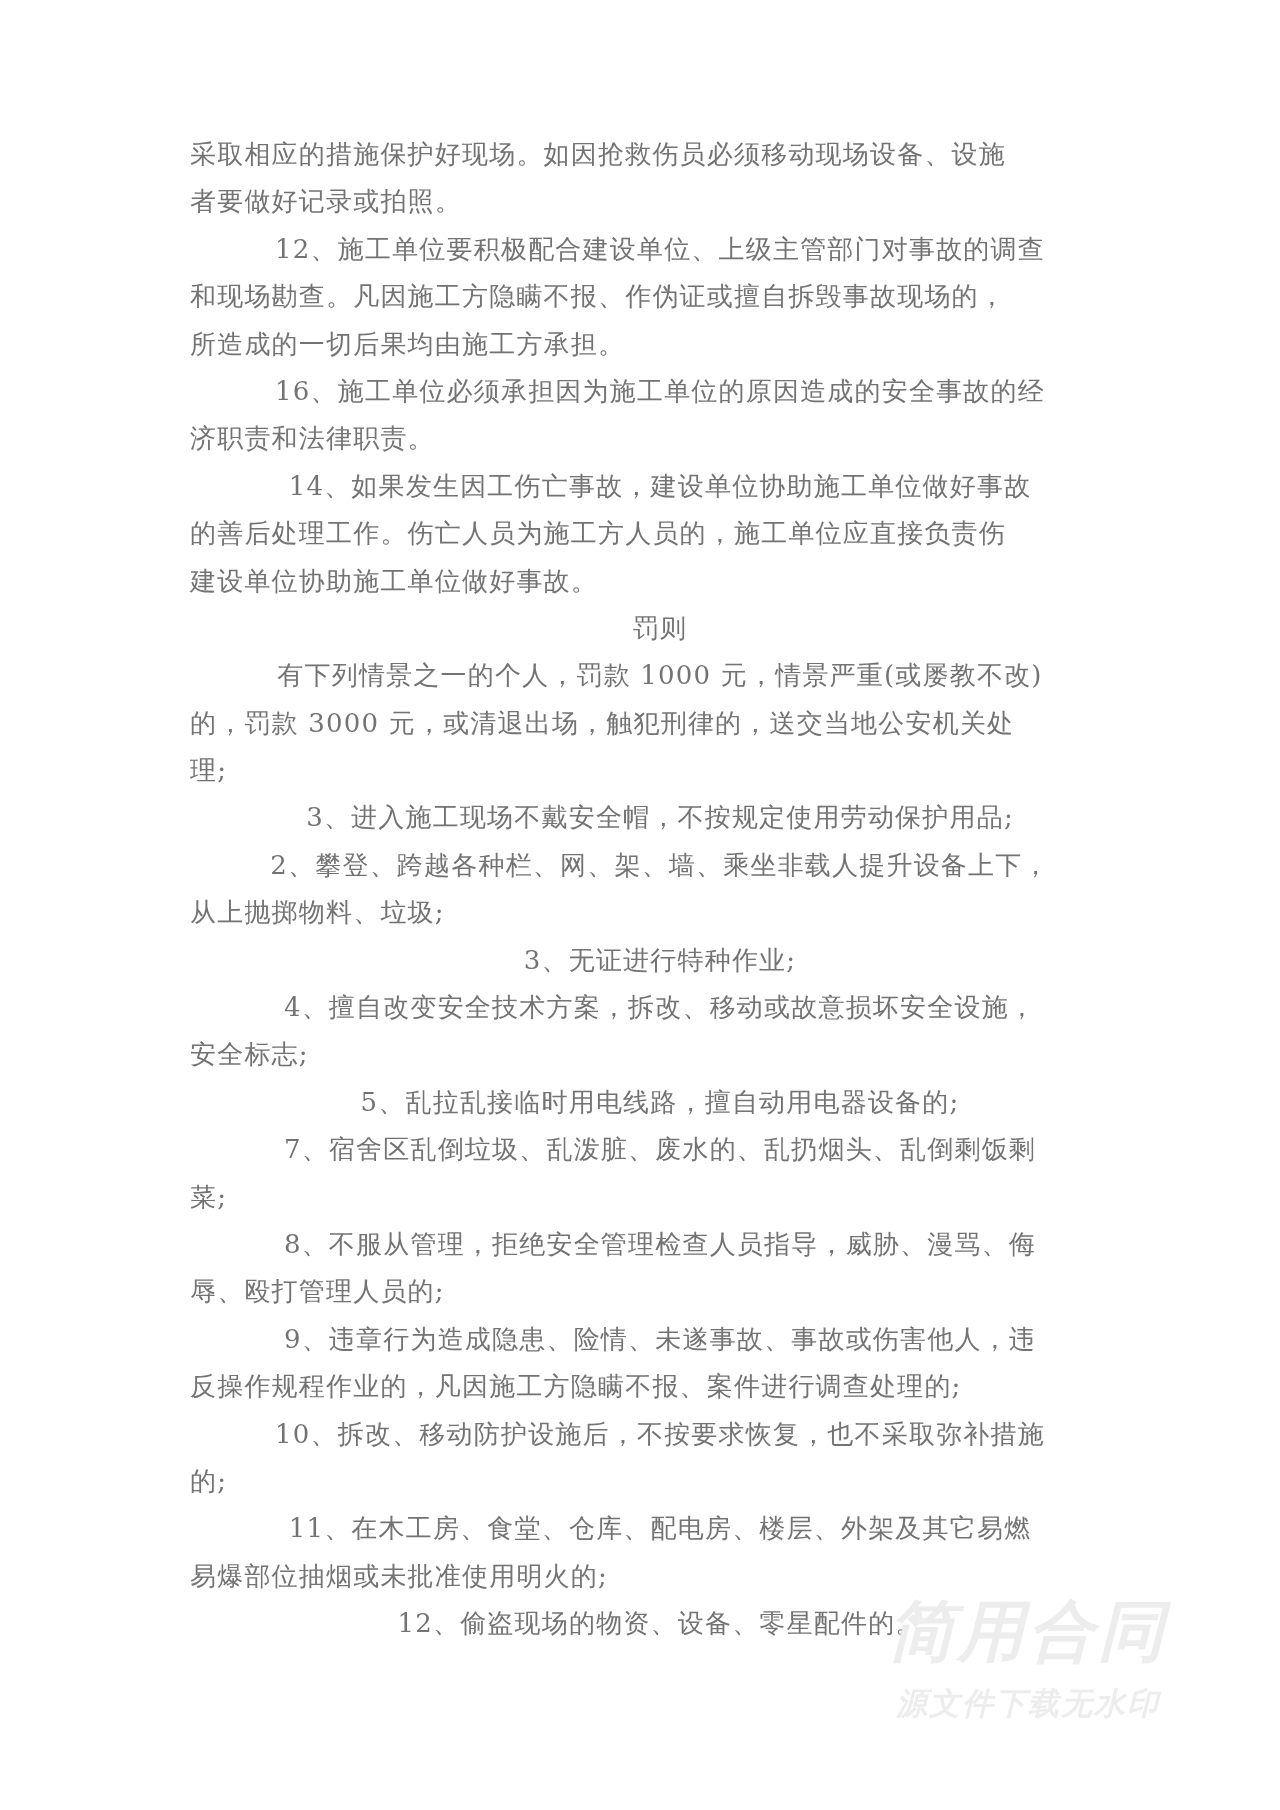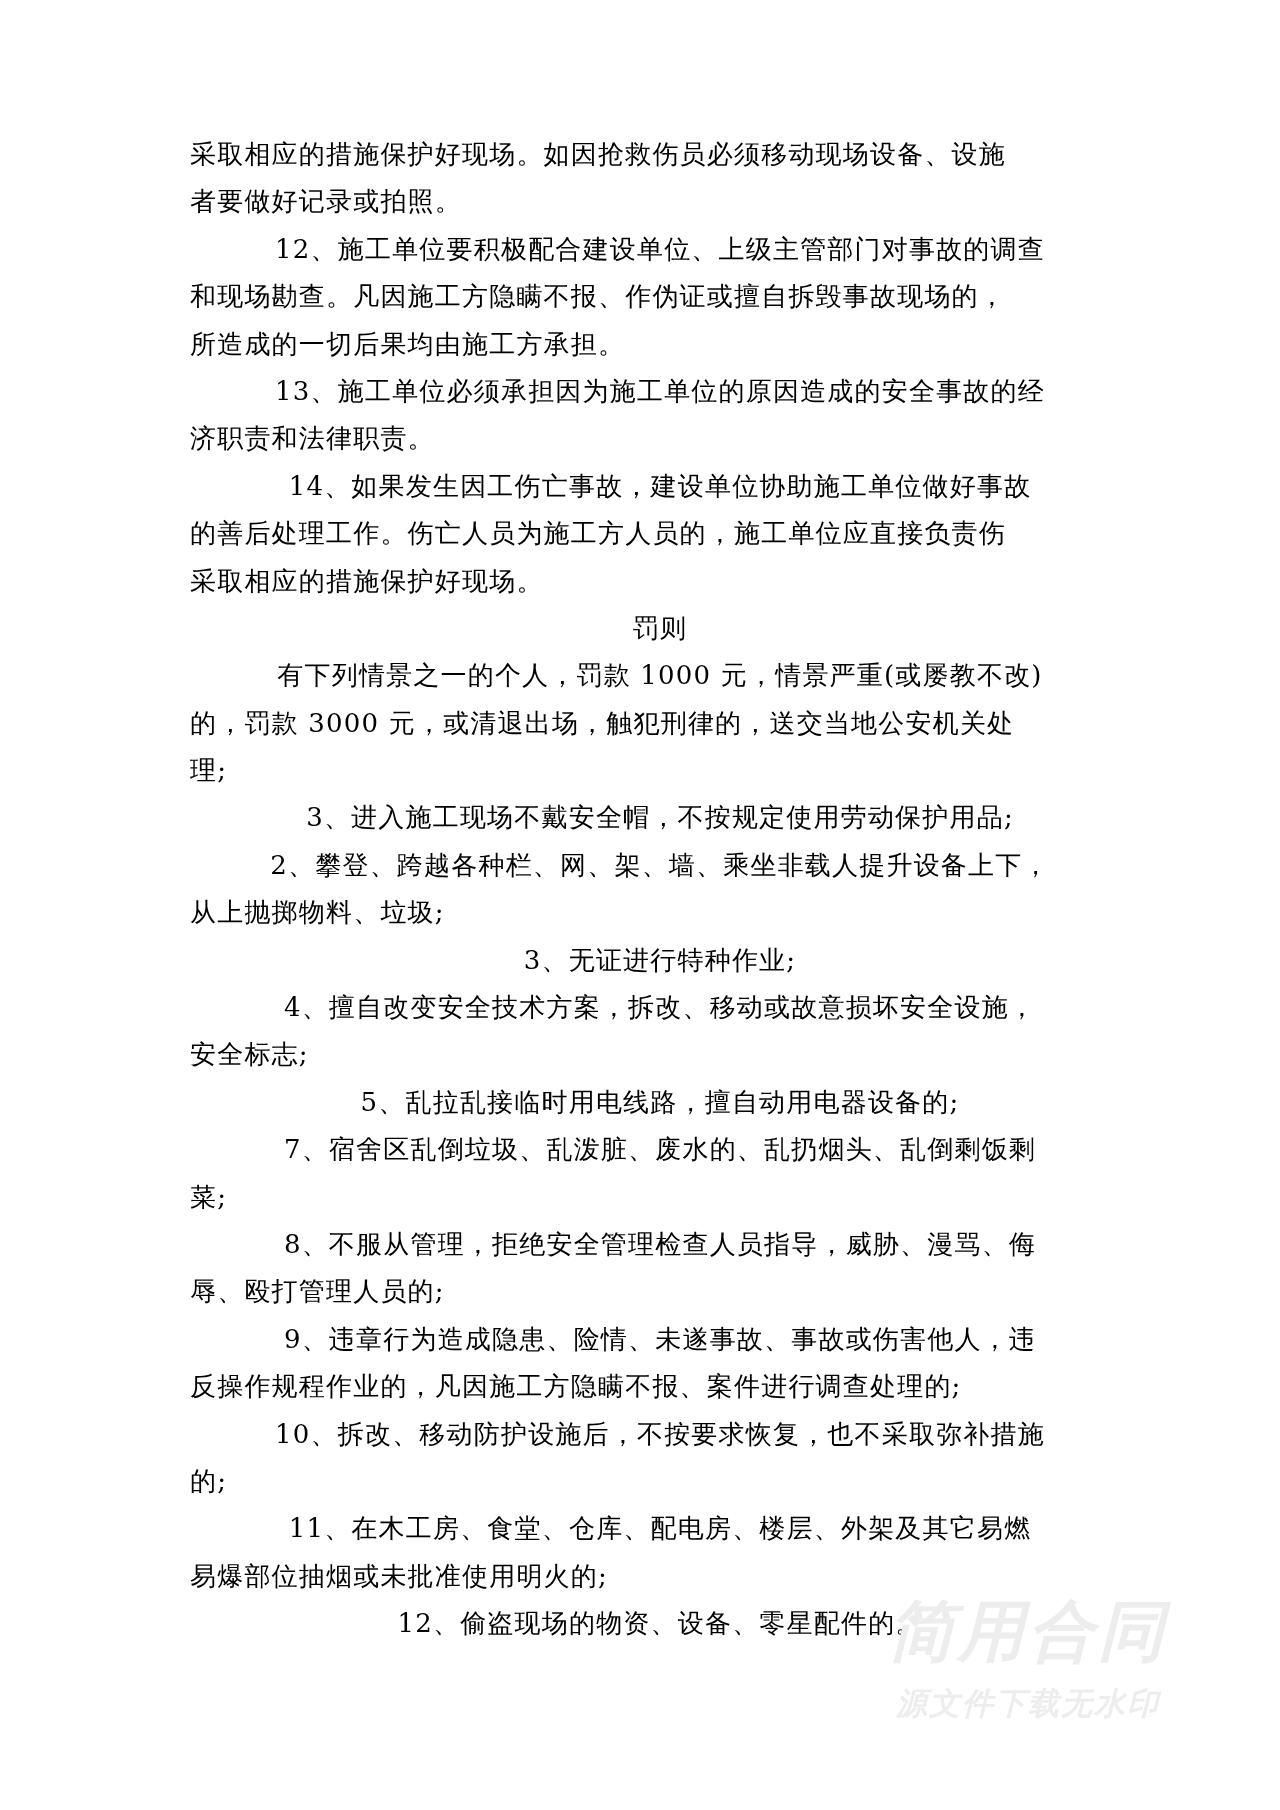--- a/index.html
+++ b/index.html
@@ -1,44 +1,44 @@
 <!DOCTYPE html>
 <html><head>
   <meta charset="utf-8">
   <style>
     html, body { margin:0; padding:0; background:#ffffff; }
     body { width:1280px; height:1810px; position:relative; overflow:hidden; }
     .page { position:absolute; left:0; top:0; width:1280px; height:1810px; background:#fff; }
     .text {
       position:absolute; left:190px; top:131px; width:905px;
       font-family:"DejaVu Serif", serif;
-      font-size:26px; line-height:47.4px; color:#000000;
+      font-size:26px; line-height:47.4px; color:#737373;
       letter-spacing:1.2px;
     }
     .line { white-space:nowrap; height:47.4px; }
     .indent { padding-left:35px;text-align:center; }
     .watermark { position:absolute; left:878px; top:1592px; width:300px; text-align:center; font-family:"DejaVu Sans", sans-serif; color:#ededed; font-weight:bold; font-style:italic; }
     .wm1 { font-size:66px; letter-spacing:4px; line-height:80px; }
     .wm2 { font-size:31px; letter-spacing:2px; line-height:50px; margin-top:6px; }
   </style>
 </head>
 <body>
 
 <div class="page">
   <div class="text" id="text-body">
       <div class="line">采取相应的措施保护好现场。如因抢救伤员必须移动现场设备、设施</div>
       <div class="line">者要做好记录或拍照。</div>
       <div class="line indent">12、施工单位要积极配合建设单位、上级主管部门对事故的调查</div>
       <div class="line">和现场勘查。凡因施工方隐瞒不报、作伪证或擅自拆毁事故现场的，</div>
       <div class="line">所造成的一切后果均由施工方承担。</div>
-      <div class="line indent">13、施工单位必须承担因为施工单位的原因造成的安全事故的经</div>
+      <div class="line indent">16、施工单位必须承担因为施工单位的原因造成的安全事故的经</div>
       <div class="line">济职责和法律职责。</div>
       <div class="line indent">14、如果发生因工伤亡事故，建设单位协助施工单位做好事故</div>
       <div class="line">的善后处理工作。伤亡人员为施工方人员的，施工单位应直接负责伤</div>
-      <div class="line">采取相应的措施保护好现场。</div>
+      <div class="line">建设单位协助施工单位做好事故。</div>
       <div class="line indent">罚则</div>
       <div class="line indent">有下列情景之一的个人，罚款 1000 元，情景严重(或屡教不改)</div>
       <div class="line">的，罚款 3000 元，或清退出场，触犯刑律的，送交当地公安机关处</div>
       <div class="line">理;</div>
       <div class="line indent">3、进入施工现场不戴安全帽，不按规定使用劳动保护用品;</div>
       <div class="line indent">2、攀登、跨越各种栏、网、架、墙、乘坐非载人提升设备上下，</div>
       <div class="line">从上抛掷物料、垃圾;</div>
       <div class="line indent">3、无证进行特种作业;</div>
       <div class="line indent">4、擅自改变安全技术方案，拆改、移动或故意损坏安全设施，</div>
       <div class="line">安全标志;</div>

